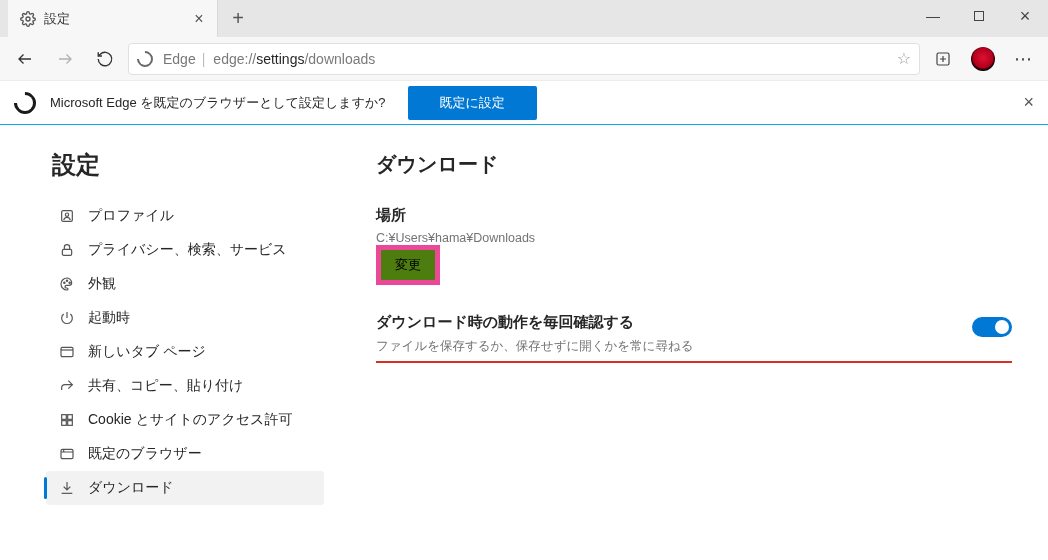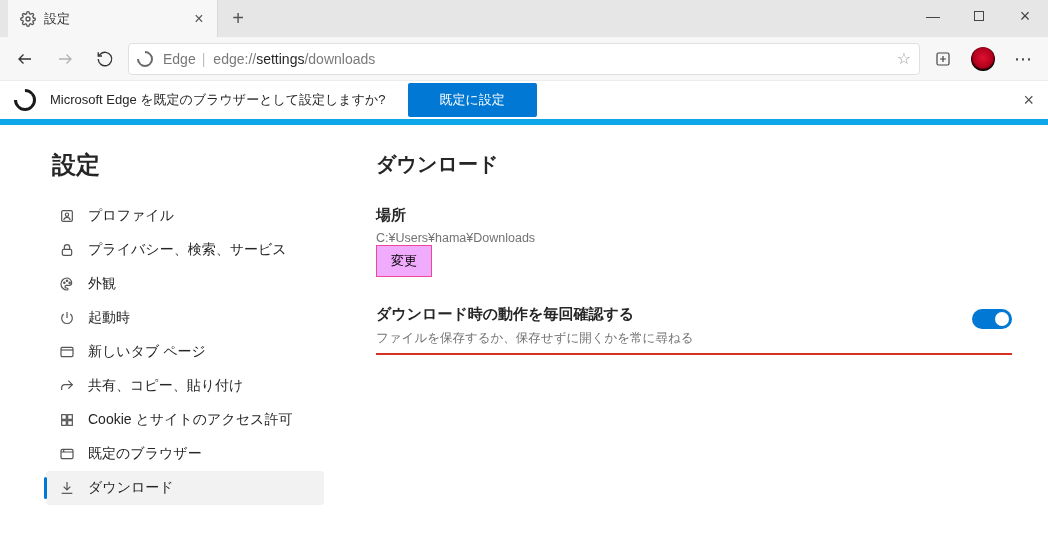--- a/index.html
+++ b/index.html
@@ -26,21 +26,21 @@
     .addr .edge-lb { color:#777; margin-right:6px; }
     .addr .sep { color:#bdbdbd; margin-right:8px; }
     .addr .url .bold { color:#262626; }
     .addr .url { color:#7a7a7a; }
     .addr-star { margin-left:auto; color:#9a9a9a; font-size:16px; }
     .toolbtn { width:34px; height:34px; display:flex; align-items:center; justify-content:center; color:#444; }
     .avatar { width:24px; height:24px; border-radius:50%; background: radial-gradient(circle at 50% 45%, #e01030 0%, #b0001d 55%, #000 70%); }
     .dots { font-size:18px; color:#444; }
 
     
-    .prompt { height:44px; background:#fff; border-bottom:6px solid #0ea5e9; display:flex; align-items:center; padding:0 14px; gap:14px; }
+    .prompt { height:44px; background:#fff; border-bottom:1px solid #0ea5e9; display:flex; align-items:center; padding:0 14px; gap:14px; }
     .prompt .edge-logo { width:22px; height:22px; border-radius:50%; border:3px solid #1a1a1a; border-left-color:transparent; transform:rotate(45deg); }
     .prompt-text { font-size:13px; color:#262626; }
     .set-default { margin-left:8px; background:#0078d4; color:#fff; border:none; padding:8px 32px; font-size:13px; border-radius:2px; }
     .prompt-close { margin-left:auto; font-size:18px; color:#555; }
 
     
     .content { display:flex; height:calc(560px - 37px - 44px - 44px); background:#fff; }
 
     .sidebar { width:340px; padding:24px 16px 0 52px; }
     .side-title { font-size:24px; font-weight:600; margin-bottom:18px; color:#262626; }
@@ -52,21 +52,21 @@
     .side-item { position:relative; display:flex; align-items:center; height:34px; padding-left:10px; font-size:14px; color:#262626; border-radius:3px; }
     .side-item.active::before { content:''; position:absolute; left:-2px; top:6px; bottom:6px; width:3px; background:#0078d4; border-radius:2px; }
     .side-item.active { background:#f2f2f2; }
     .side-item .ico { width:22px; display:flex; align-items:center; justify-content:center; color:#555; margin-right:10px; }
 
     .main { flex:1; padding:26px 36px 0 36px; }
     .main-title { font-size:20px; font-weight:600; margin-bottom:28px; }
     .row { display:flex; justify-content:space-between; align-items:flex-start; margin-bottom:28px;flex-direction:column; }
     .row .labels .lab { font-size:15px; font-weight:600; margin-bottom:6px; }
     .row .labels .sub { font-size:12.5px; color:#737373; }
-    .change { background:#f0abfc; border:1px solid #ec4899; padding:6px 14px; font-size:13px; }
+    .change { background:#4d7c0f; border:5px solid #ec4899; padding:6px 14px; font-size:13px; }
 
     .toggle-row { display:flex; justify-content:space-between; align-items:flex-start; margin-bottom:2px; }
     .toggle-row .labels .lab { font-size:15px; font-weight:600; margin-bottom:6px; }
     .toggle-row .labels .sub { font-size:12.5px; color:#737373; }
     .toggle { width:40px; height:20px; border-radius:10px; background:#0078d4; position:relative; margin-top:4px; }
     .toggle::after { content:''; position:absolute; right:3px; top:3px; width:14px; height:14px; background:#fff; border-radius:50%; }
 
     .underline { height:1.5px; background:#d93025; margin-top:6px; width:100%; }
 
     svg { display:block; }

